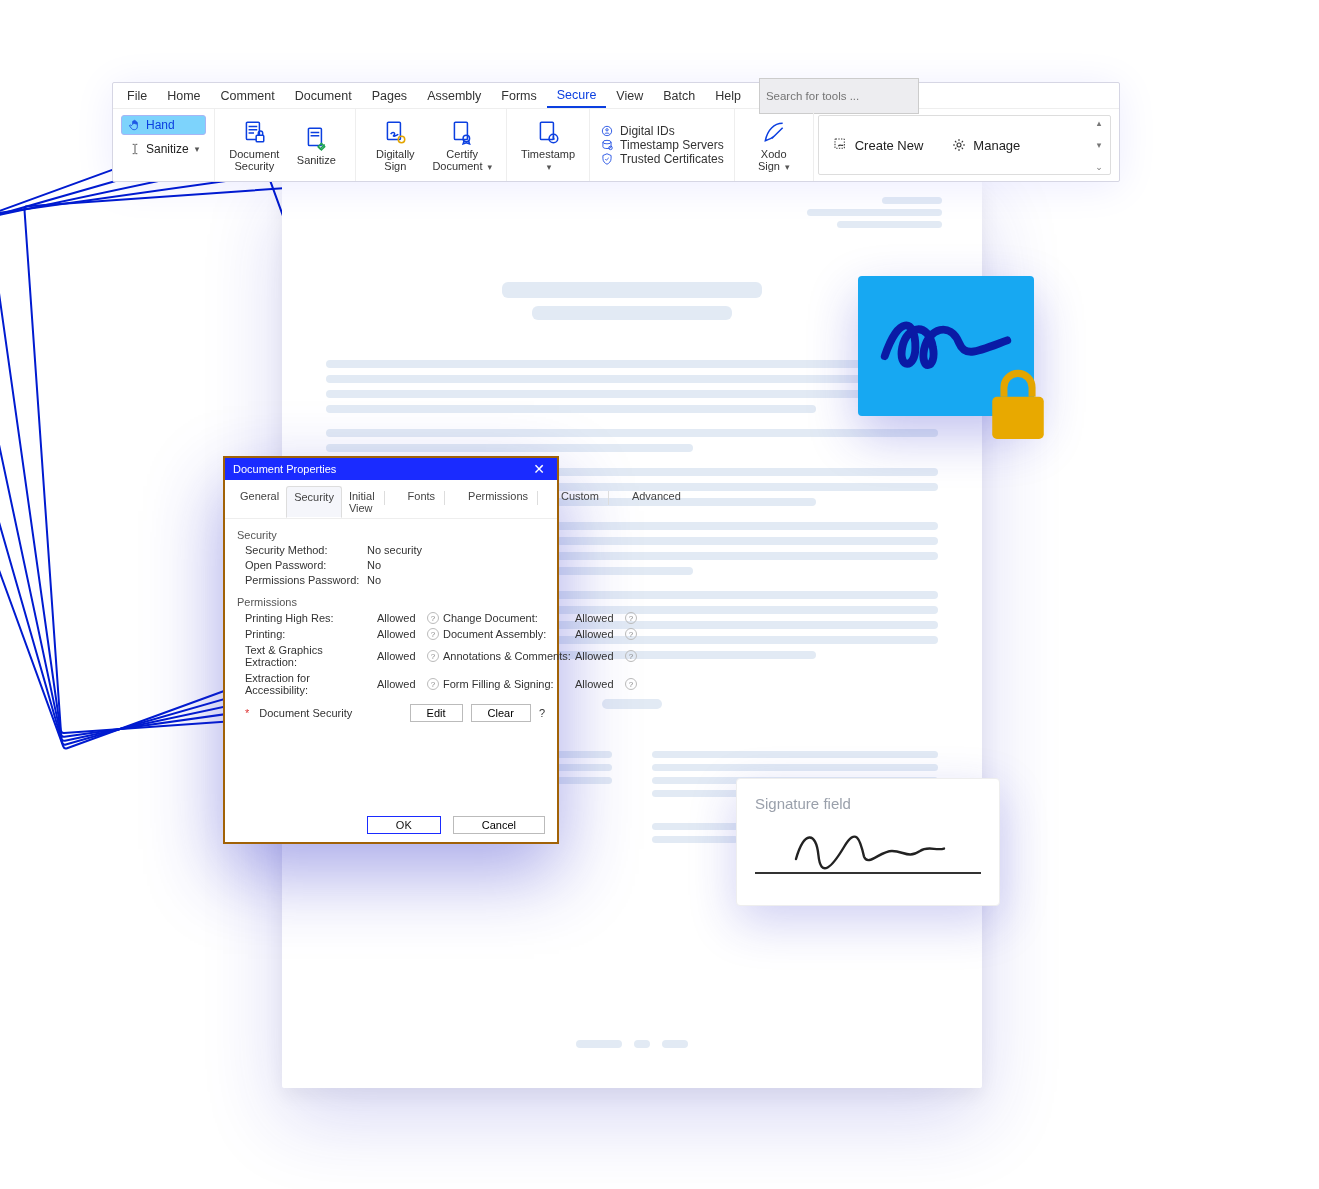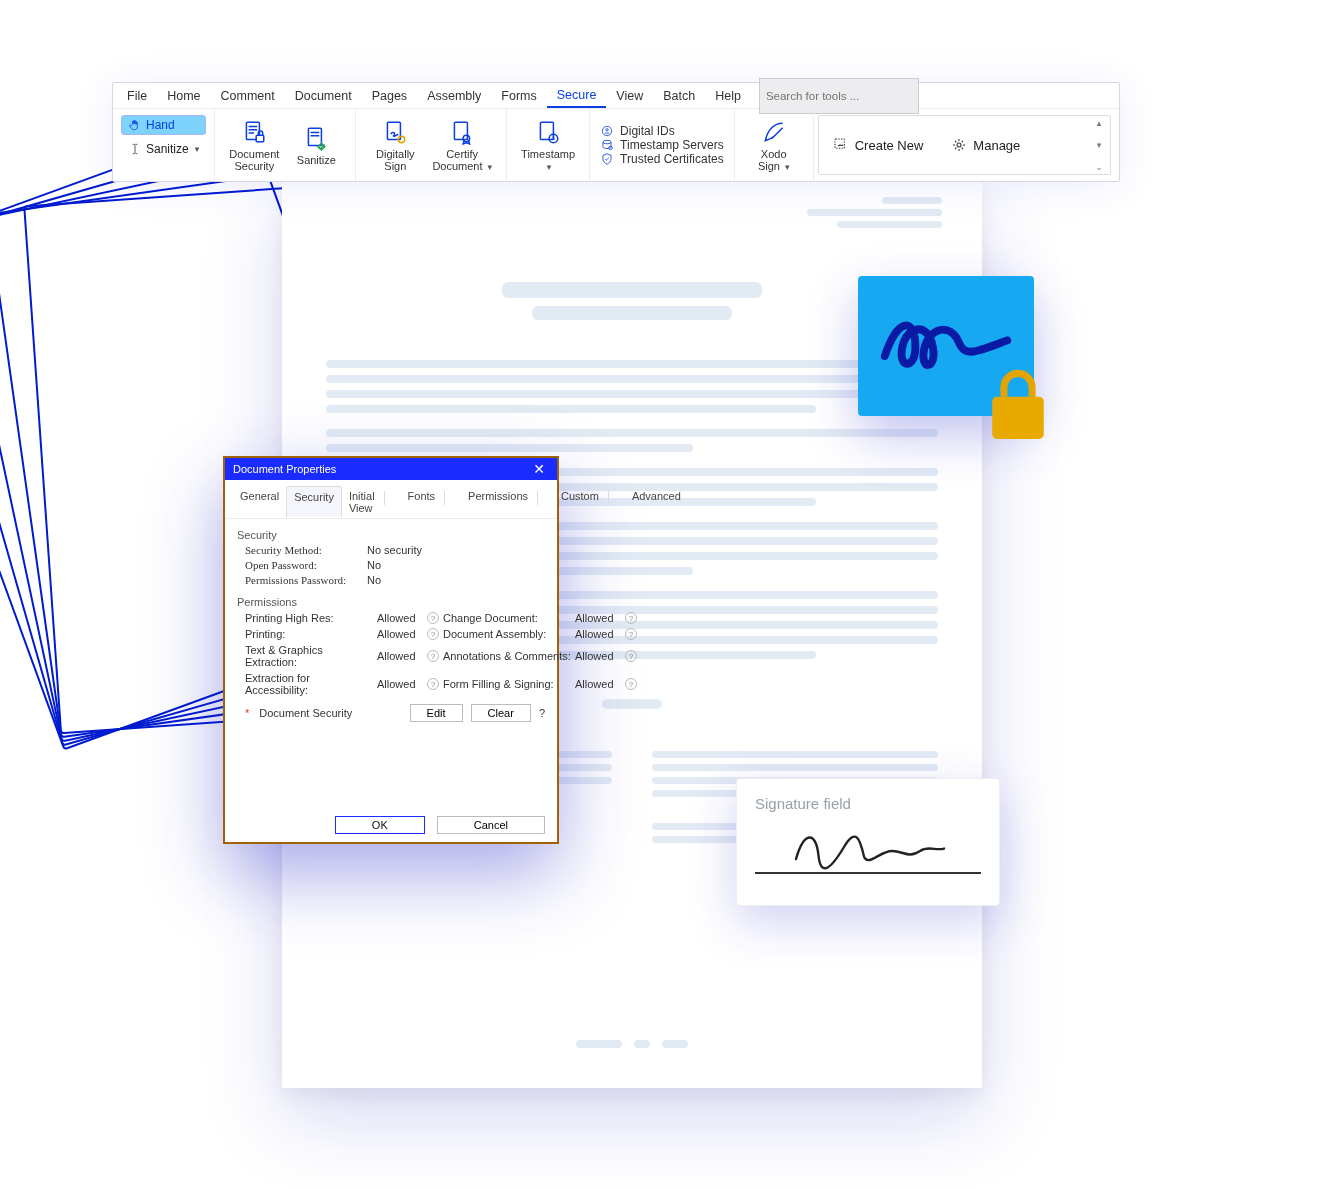--- a/index.html
+++ b/index.html
@@ -183,31 +183,31 @@
     font-size:11px;
   }
   .dlg-title .x{ color:#fff; cursor:default; font-size:14px; padding:0 4px;}
   .dlg-tabs{ display:flex; padding:6px 8px 0; gap:0; border-bottom:1px solid #eee;}
   .dlg-tabs span{ padding:4px 7px; color:#444; font-size:11px;}
   .dlg-tabs span.active{ background:#f5f6fb; border:1px solid #ddd; border-bottom-color:#fff; border-radius:3px 3px 0 0;}
   .dlg-sep{ border-left:1px solid #ddd; margin:5px 2px; height:14px;}
   .dlg-body{ padding:6px 12px 10px;}
   .sec-label{ color:#555; margin:4px 0 2px;}
   .kv{ display:flex; margin:3px 0 3px 8px;}
-  .kv .k{ width:122px; color:#333;font-family:Liberation Serif, serif;}
+  .kv .k{ width:122px; color:#333;}
   .kv .v{ color:#333;}
   .perm-grid{ display:grid; grid-template-columns:130px 48px 14px 130px 48px 14px; row-gap:4px; column-gap:2px; margin:4px 0 8px 8px; align-items:center;}
   .perm-grid .q{ width:12px; height:12px; border:1px solid #bbb; border-radius:50%; font-size:8px; display:flex;align-items:center;justify-content:center;color:#888;}
   .dlg-actions{ display:flex; gap:8px; align-items:center; margin:6px 0 0 8px;}
   .dlg-actions .star{ color:#d33; margin-right:2px;}
   .dlg-actions .spacer{ flex:1;}
   .dlg-actions button{ padding:2px 16px; font-size:11px; border:1px solid #bbb; background:#fff; cursor:default;}
   .note{ color:#666; font-size:10.5px; margin:28px 8px 0;}
   .dlg-footer{ position:absolute; bottom:8px; right:12px; display:flex; gap:12px;}
-  .dlg-footer button{ padding:2px 36px; font-size:11px; border:1px solid #bbb; background:#fff;}
+  .dlg-footer button{ padding:2px 28px; font-size:11px; border:1px solid #bbb; background:#fff;}
   .dlg-footer .ok{ border-color:#1a2bff; color:#111;}
 
   
   .sig-card{
     position:absolute;
     left:736px; top:778px;
     width:264px; height:128px;
     background:#fff;
     border:1px solid #eee;
     border-radius:4px;

